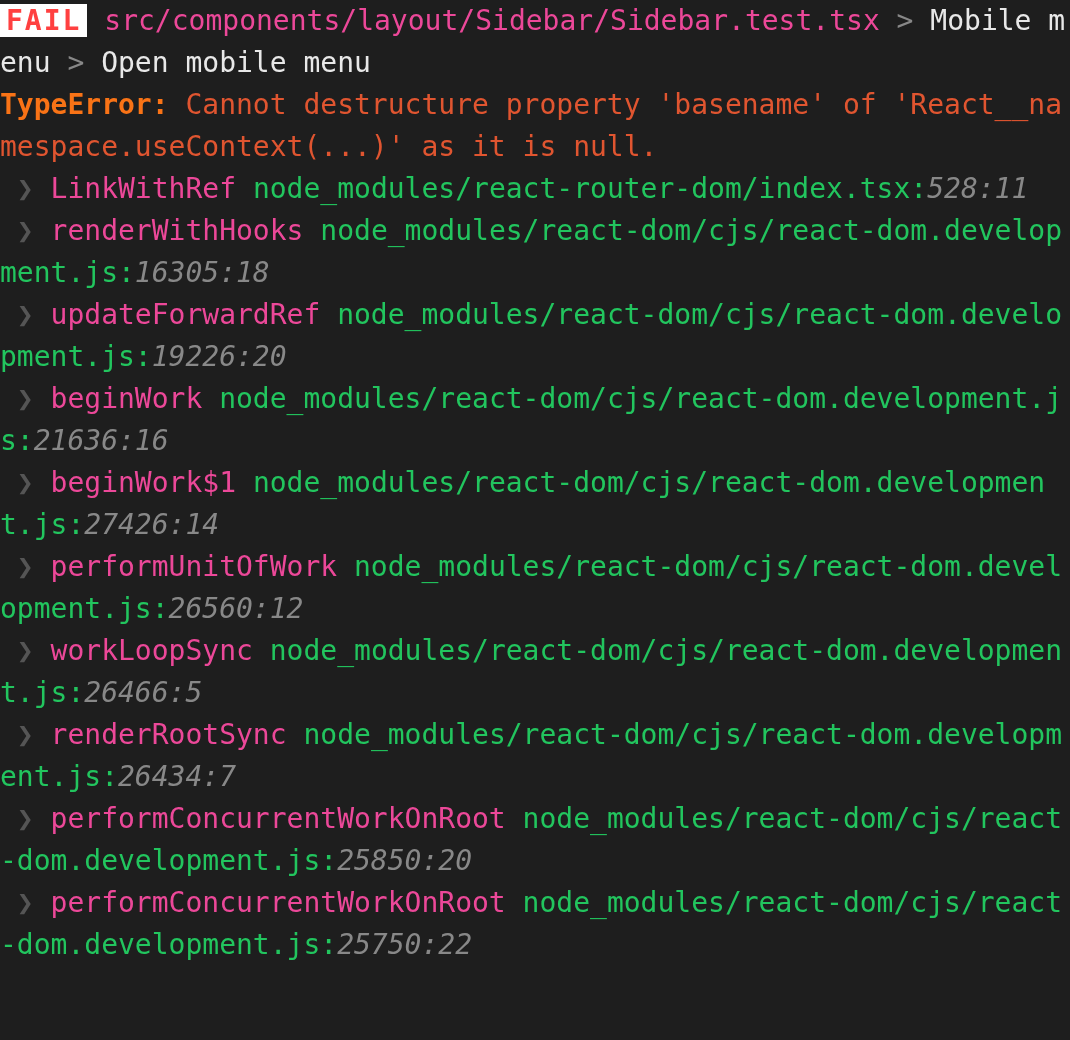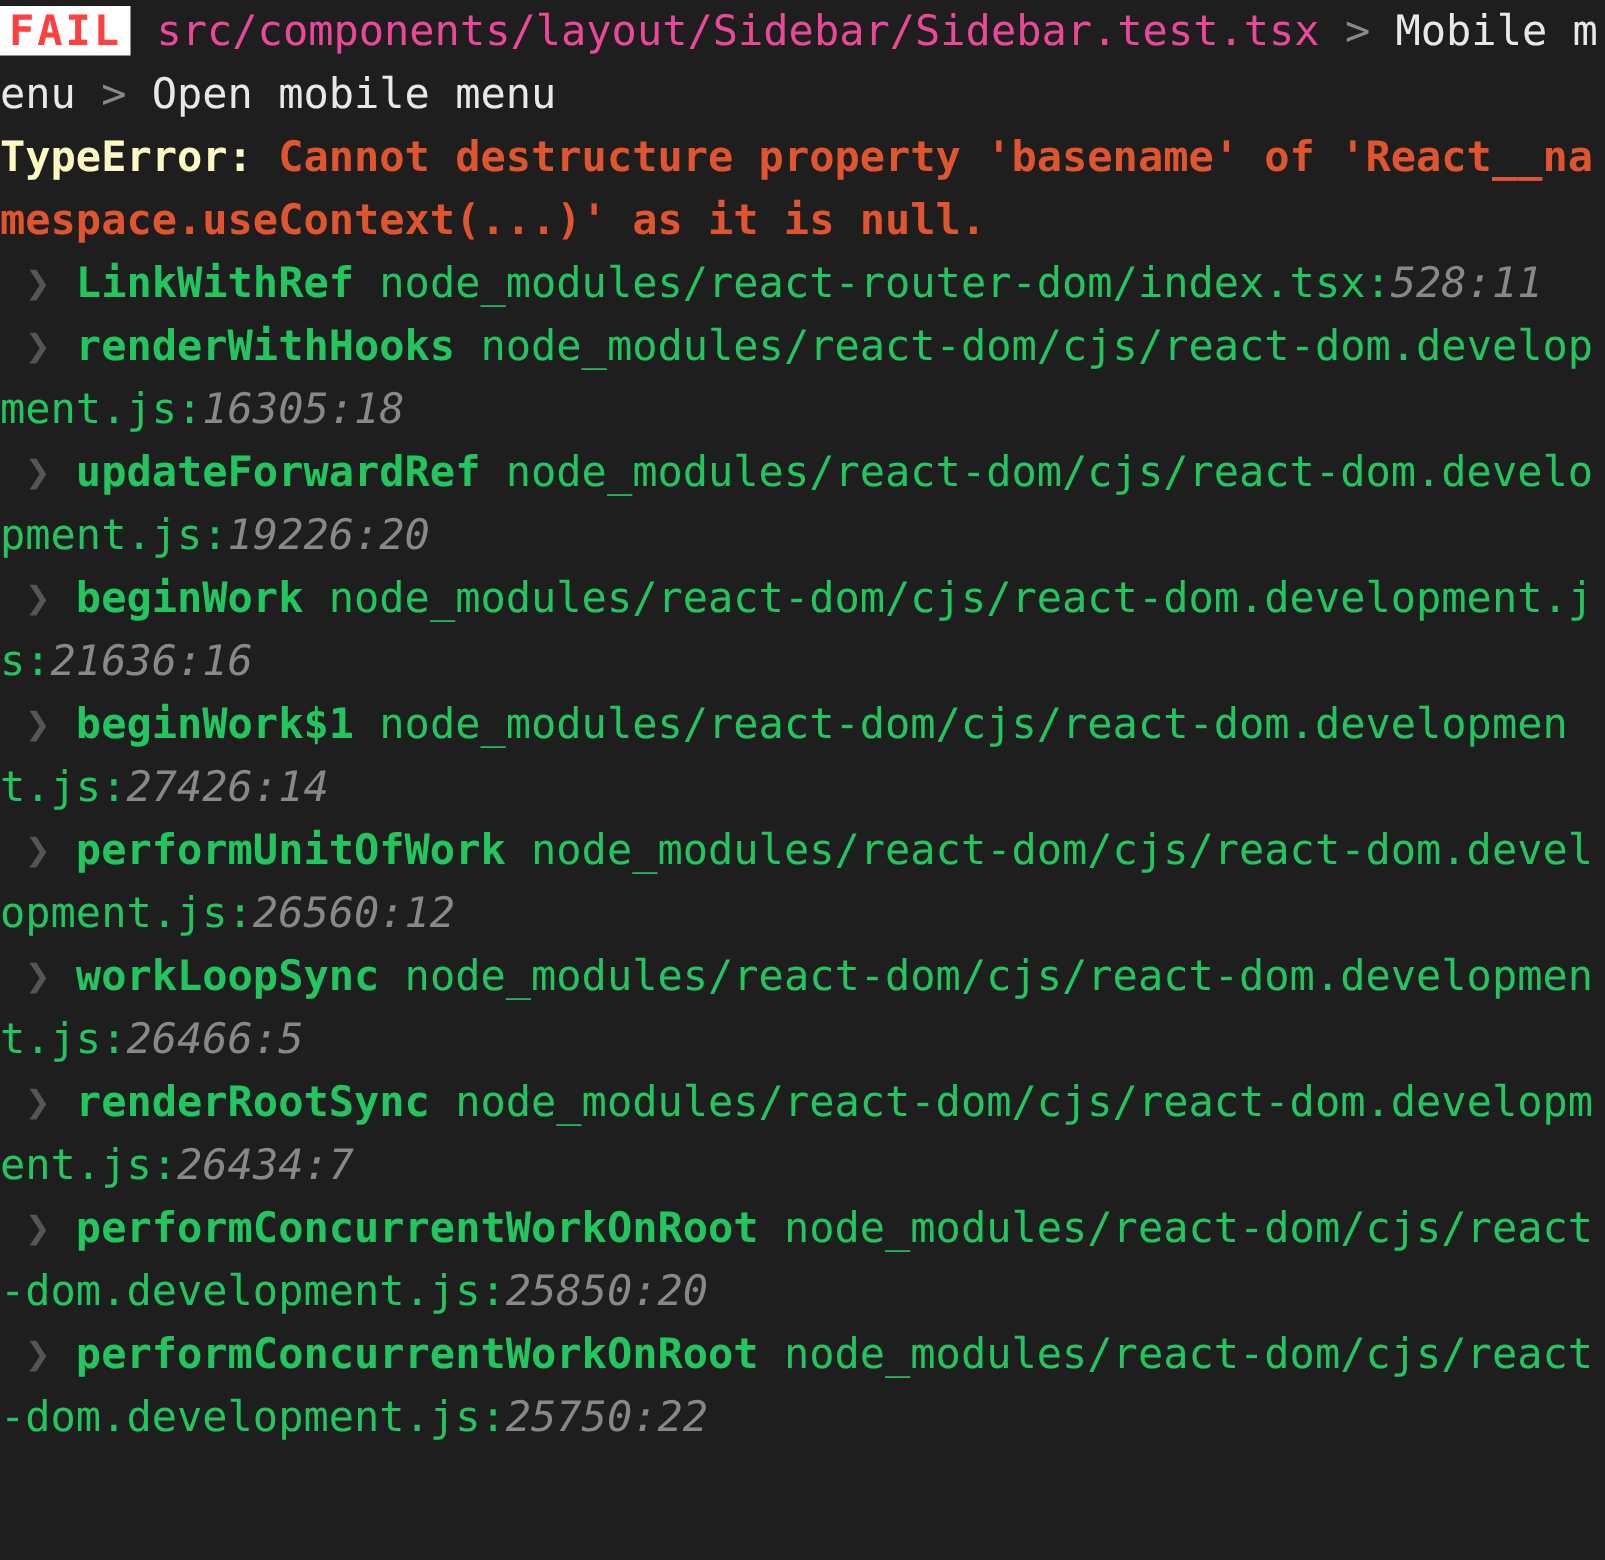--- a/index.html
+++ b/index.html
@@ -32,34 +32,32 @@
     .test-path {
       color: #ec4899;
     }
     .breadcrumb-sep {
       color: #888888;
     }
     .test-name {
       color: #e8e8e8;
     }
     .error-type {
-      color: #fef9c3;
+      color: #f97316;
       font-weight: bold;
     }
     .error-message {
       color: #e05530;
-      font-weight: bold;
     }
     .stack-arrow {
       color: #555555;
       font-weight: bold;
     }
     .stack-func {
-      color: #22c55e;
-      font-weight: bold;
+      color: #ec4899;
     }
     .stack-file {
       color: #22c55e;
     }
     .stack-loc {
       color: #888888;
       font-style: italic;
     }
     .pre-wrap {
       white-space: pre-wrap;

